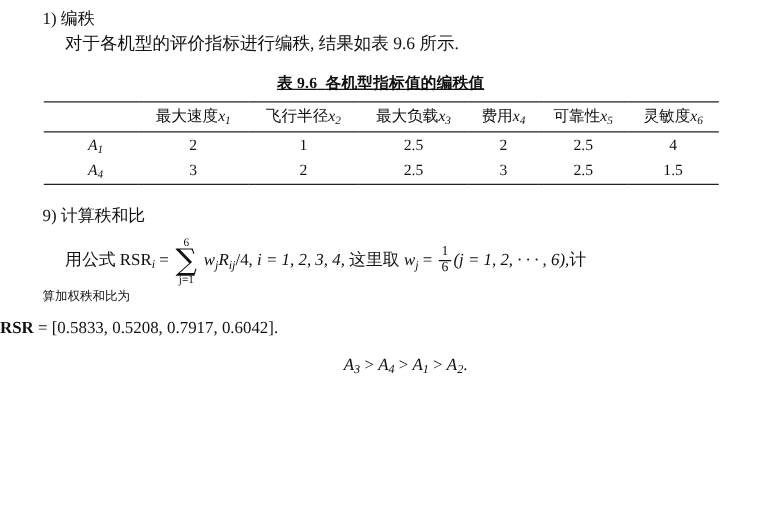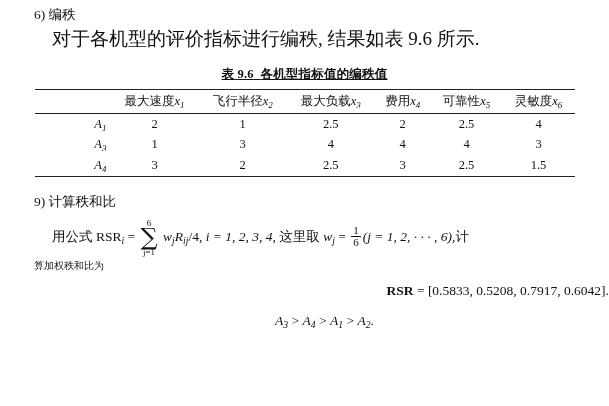--- a/index.html
+++ b/index.html
@@ -21,21 +21,21 @@
     height: 406px;
     padding: 0;
   }
   .step-heading {
     margin-left: 34px;
     font-size: 13.5px;
     margin-top: 6px;
   }
   .body-text {
     margin-left: 52px;
-    font-size: 19px;
+    font-size: 14px;
     margin-top: 2px;
   }
   .table-caption {
     text-align: center;
     font-size: 12.5px;
     font-weight: bold;
     margin-top: 14px;
     letter-spacing: 0.2px;
     text-decoration: underline;
   }
@@ -60,21 +60,21 @@
     border-bottom: 0.9px solid #222;
     font-size: 12.5px;
     padding-top: 3px;
     padding-bottom: 3px;
   }
   table.rank-table tbody tr:last-child td {
     border-bottom: 1.1px solid #222;
   }
   table.rank-table td.rowlabel,
   table.rank-table th.corner {
-    text-align: right;
+    text-align: center;
     padding-left: 12px;
     font-style: italic;
     width: 60px;
     margin-top: 41px;
   }
   .it { font-style: italic; }
   .sub {
     font-size: 0.72em;
     vertical-align: -0.28em;
     font-style: italic;
@@ -120,38 +120,38 @@
     top: -1px;
   }
   .frac .num { display: block; padding: 0 2px; }
   .frac .den { display: block; border-top: 1px solid #111; padding: 0 2px; }
   .continuation {
     margin-left: 34px;
     font-size: 10px;
     margin-top: 2px;
   }
   .centered-formula {
-    text-align: right;
+    text-align: left;
     font-size: 13.5px;
     margin-top: 10px;
   }
   .bold-rsr { font-weight: bold; }
   .final-formula {
     text-align: center;
     font-size: 13.5px;
     margin-top: 14px;
     padding-left: 40px;
   }
 </style>
 </head>
 <body>
 
 <div class="page">
 
-  <div class="step-heading">6) 编秩</div>
+  <div class="step-heading">1) 编秩</div>
   <div class="body-text">对于各机型的评价指标进行编秩, 结果如表 9.6 所示.</div>
 
   <div class="table-caption">
     <span>表</span>
     <span class="capnum">9.6</span>
     &nbsp;<span>各机型指标值的编秩值</span>
   </div>
 
   <table class="rank-table">
     <thead>
@@ -167,29 +167,20 @@
     </thead>
     <tbody>
       <tr>
         <td class="rowlabel"><span>A</span><span class="sub">1</span></td>
         <td>2</td>
         <td>1</td>
         <td>2.5</td>
         <td>2</td>
         <td>2.5</td>
         <td>4</td>
-      </tr>
-      <tr>
-        <td class="rowlabel"><span>A</span><span class="sub">3</span></td>
-        <td>1</td>
-        <td>3</td>
-        <td>4</td>
-        <td>4</td>
-        <td>4</td>
-        <td>3</td>
       </tr>
       <tr>
         <td class="rowlabel"><span>A</span><span class="sub">4</span></td>
         <td>3</td>
         <td>2</td>
         <td>2.5</td>
         <td>3</td>
         <td>2.5</td>
         <td>1.5</td>
       </tr>

